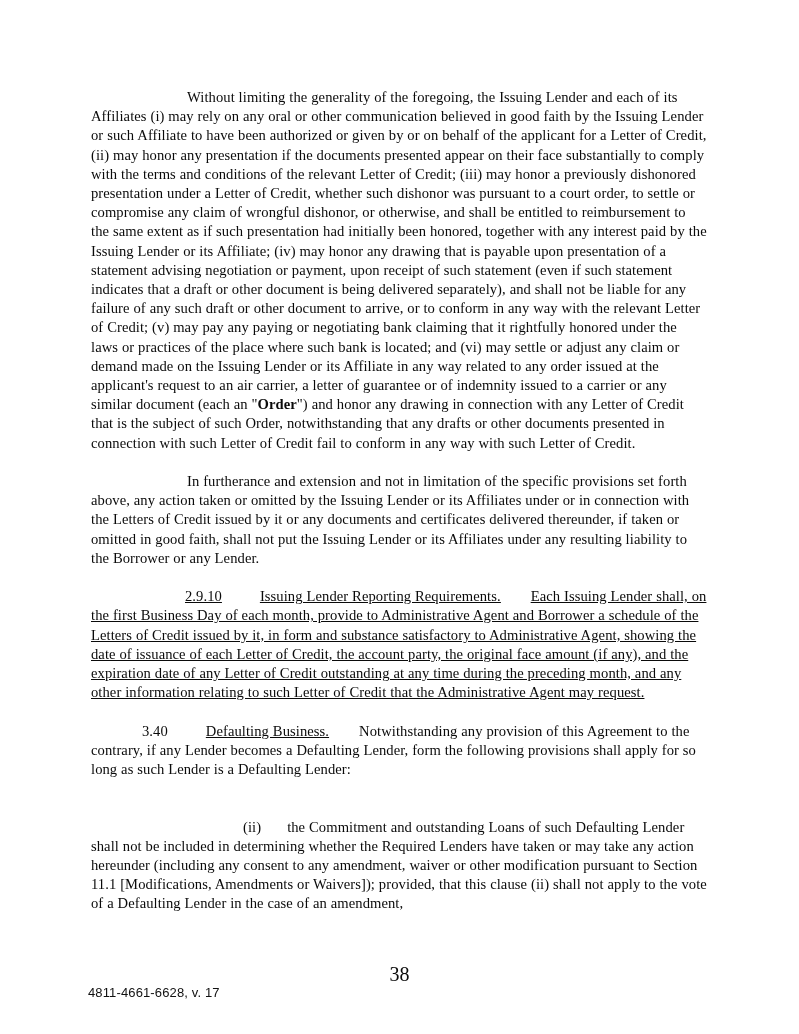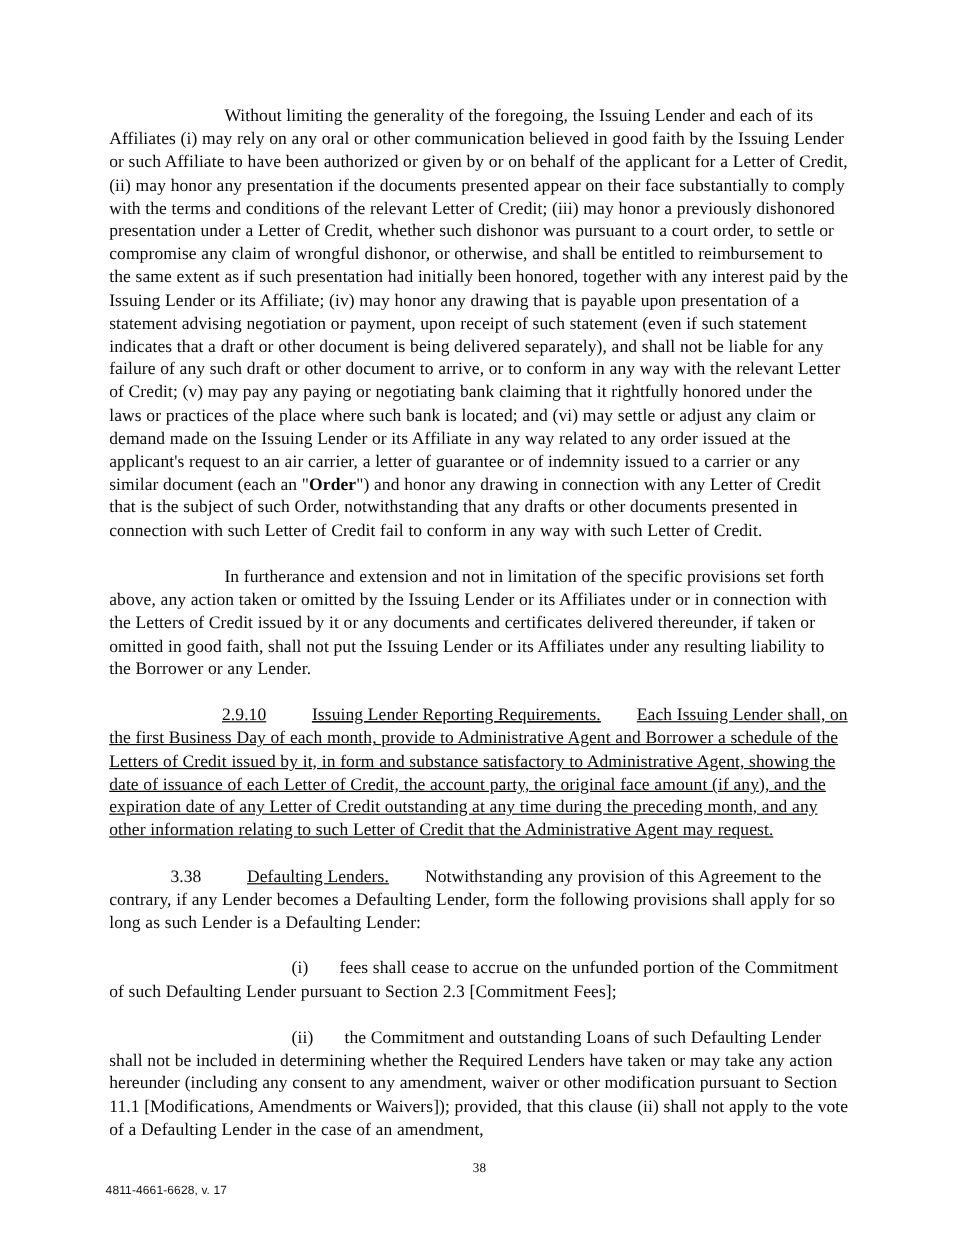--- a/index.html
+++ b/index.html
@@ -65,33 +65,33 @@
   }
   .tabgap-num {
     display: inline-block;
     width: 30px;
   }
   .footer-id {
     position: absolute;
     left: 88px;
     top: 986px;
     font-family: "Liberation Sans", "DejaVu Sans", sans-serif;
-    font-size: 10px;
+    font-size: 13px;
     line-height: 14px;
     color: #111111;
     letter-spacing: 0.01em;
   }
   .page-number {
     position: absolute;
     left: 0;
     right: 0;
     top: 965px;
     text-align: center;
     font-family: "Liberation Serif", "DejaVu Serif", serif;
-    font-size: 11px;
+    font-size: 20px;
     line-height: 18px;
     color: #0a0a0a;
   }
 </style>
 </head>
 <body>
 
 <div class="page">
 
   <div class="content">
@@ -101,25 +101,24 @@
     <div class="gap"></div>
 
     <p class="para"><span>In furtherance and extension and not in limitation of the specific provisions set forth above, any action taken or omitted by the Issuing Lender or its Affiliates under or in connection with the Letters of Credit issued by it or any documents and certificates delivered thereunder, if taken or omitted in good faith, shall not put the Issuing Lender or its Affiliates under any resulting liability to the Borrower or any Lender.</span></p>
 
     <div class="gap"></div>
 
     <p class="para sec-deep"><span>2.9.10</span><span class="tabgap-wide"></span><u class="heading">Issuing Lender Reporting Requirements.</u><span class="tabgap-num"></span><span>Each Issuing Lender shall, on the first Business Day of each month, provide to Administrative Agent and Borrower a schedule of the Letters of Credit issued by it, in form and substance satisfactory to Administrative Agent, showing the date of issuance of each Letter of Credit, the account party, the original face amount (if any), and the expiration date of any Letter of Credit outstanding at any time during the preceding month, and any other information relating to such Letter of Credit that the Administrative Agent may request.</span></p>
 
     <div class="gap"></div>
 
-    <p class="para sec-shallow"><span>3.38</span><span class="tabgap-wide"></span><u class="heading">Defaulting Lenders.</u><span class="tabgap-num"></span><span>Notwithstanding any provision of this Agreement to the contrary, if any Lender becomes a Defaulting Lender, form the following provisions shall apply for so long as such Lender is a Defaulting Lender:</span></p>
+    <p class="para sec-shallow"><span>3.40</span><span class="tabgap-wide"></span><u class="heading">Defaulting Business.</u><span class="tabgap-num"></span><span>Notwithstanding any provision of this Agreement to the contrary, if any Lender becomes a Defaulting Lender, form the following provisions shall apply for so long as such Lender is a Defaulting Lender:</span></p>
 
     <div class="gap"></div>
 
-    <p class="para clause"><span>(i)</span><span class="tabgap"></span><span>fees shall cease to accrue on the unfunded portion of the Commitment of such Defaulting Lender pursuant to Section 2.3 [Commitment Fees];</span></p>
 
     <div class="gap"></div>
 
     <p class="para clause"><span>(ii)</span><span class="tabgap"></span><span>the Commitment and outstanding Loans of such Defaulting Lender shall not be included in determining whether the Required Lenders have taken or may take any action hereunder (including any consent to any amendment, waiver or other modification pursuant to Section 11.1 [Modifications, Amendments or Waivers]); provided, that this clause (ii) shall not apply to the vote of a Defaulting Lender in the case of an amendment,</span></p>
 
   </div>
 
   <div class="page-number">38</div>
 
   <div class="footer-id">4811-4661-6628, v. 17</div>

